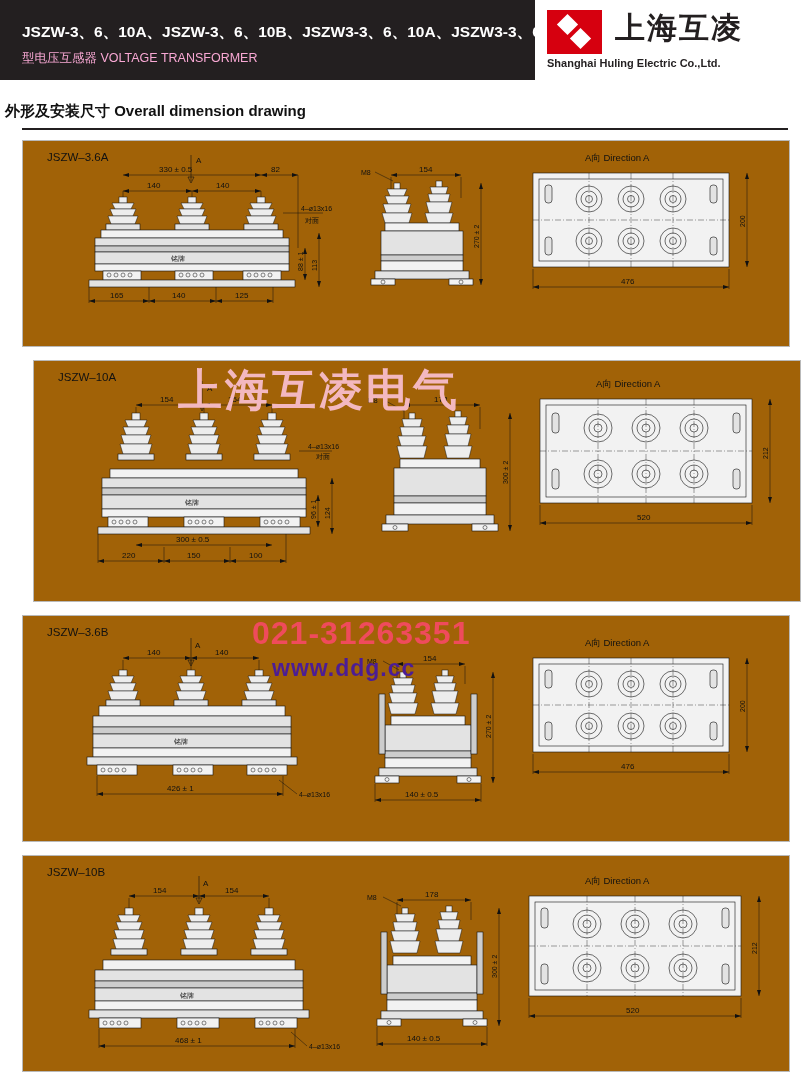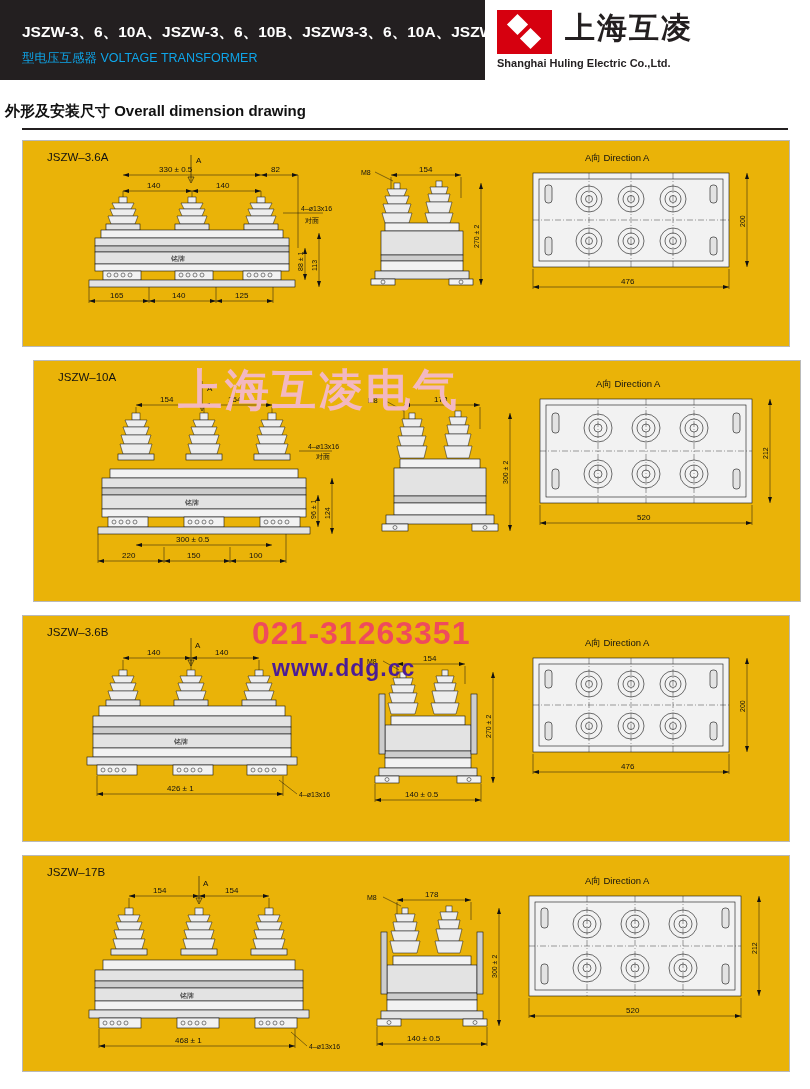--- a/index.html
+++ b/index.html
@@ -16,24 +16,24 @@
     position:absolute;left:0;top:0;width:810px;height:80px;
     background:#231f20;
   }
   .header-title{
     position:absolute;left:22px;top:22px;
     font-size:15.5px;font-weight:bold;color:#ffffff;letter-spacing:0px;
     white-space:nowrap;
   }
   .header-sub{
     position:absolute;left:22px;top:50px;
-    font-size:12.5px;color:#0ea5e9;font-weight:normal;white-space:nowrap;
+    font-size:12.5px;color:#f9a8d4;font-weight:normal;white-space:nowrap;
   }
   .logo-box{
-    position:absolute;right:0;top:0;width:325px;height:80px;background:#ffffff;
+    position:absolute;right:0;top:0;width:275px;height:80px;background:#ffffff;
   }
   .logo-red{
     position:absolute;left:12px;top:10px;width:55px;height:44px;background:#d6000f;
   }
   .logo-red .d1{
     position:absolute;left:13px;top:7px;width:15px;height:15px;background:#ffffff;
     transform:rotate(45deg);
   }
   .logo-red .d2{
     position:absolute;left:26px;top:21px;width:15px;height:15px;background:#ffffff;
@@ -52,21 +52,21 @@
   .sec-title{
     position:absolute;left:5px;top:102px;
     font-size:15px;font-weight:bold;color:#111;
   }
   .sec-rule{
     position:absolute;left:22px;top:128px;width:766px;height:2px;background:#231f20;
   }
   
   .panel{
     position:absolute;left:22px;width:766px;
-    border:1px solid #b9b9b9;background:#eab308;
+    border:1px solid #b9b9b9;background:#a16207;
   }
   .p1{top:140px;height:205px;}
   .p2{top:360px;height:240px;margin-left:11px;}
   .p3{top:615px;height:225px;}
   .p4{top:855px;height:215px;}
   .panel-label{
     position:absolute;left:24px;top:10px;font-size:11.5px;color:#111;
   }
   
   .wm-cn{
@@ -699,21 +699,21 @@
       <line class="lnT" x1="206" y1="126" x2="206" y2="146"></line>
       <line class="lnT" x1="224" y1="30" x2="224" y2="124"></line>
       <path d="M224,30 l-2,6 l4,0 z" fill="#111"></path>
         <path d="M224,124 l-2,-6 l4,0 z" fill="#111"></path>
       <text class="dimS" x="222" y="84" transform="rotate(-90,222,84)">200</text>
     </g>
   </svg>
 </div>
 
 <div class="panel p4">
-  <div class="panel-label">JSZW–17B</div>
+  <div class="panel-label">JSZW–10B</div>
 
   <svg width="764" height="210" viewBox="0 0 764 210">
 
     <g transform="translate(60,14)">
       <line class="ln" x1="116" y1="6" x2="116" y2="32"></line>
       <path class="ln" d="M116,34 l-3,-6 l6,0 z" fill="#111"></path>
       <text class="dim" x="120" y="16">A</text>
 
       <line class="lnT" x1="46" y1="26" x2="116" y2="26"></line>
       <path d="M46,26 l6,-2 l0,4 z" fill="#111"></path>

